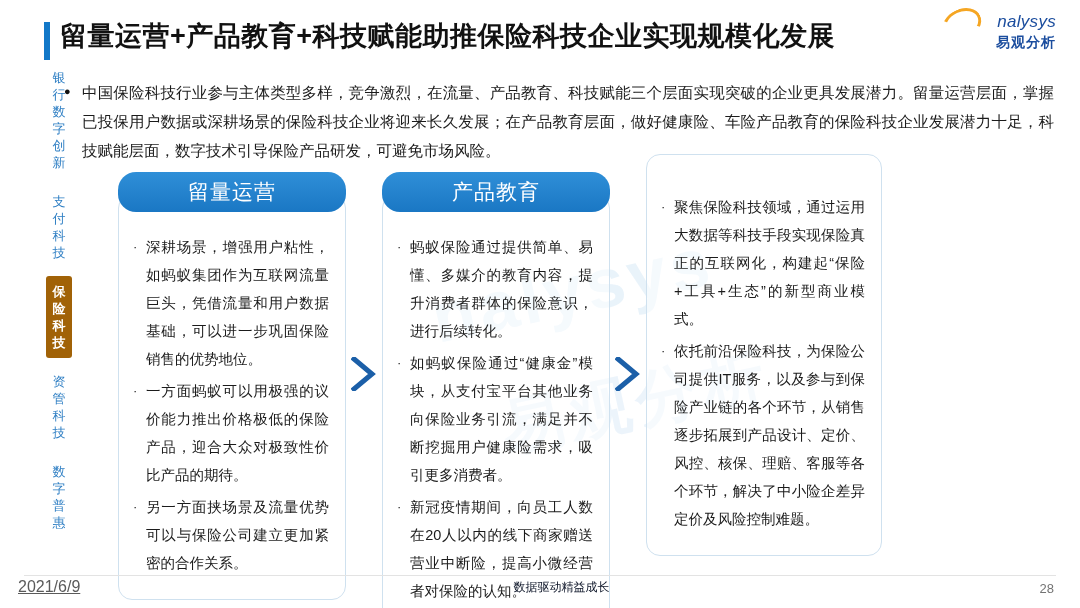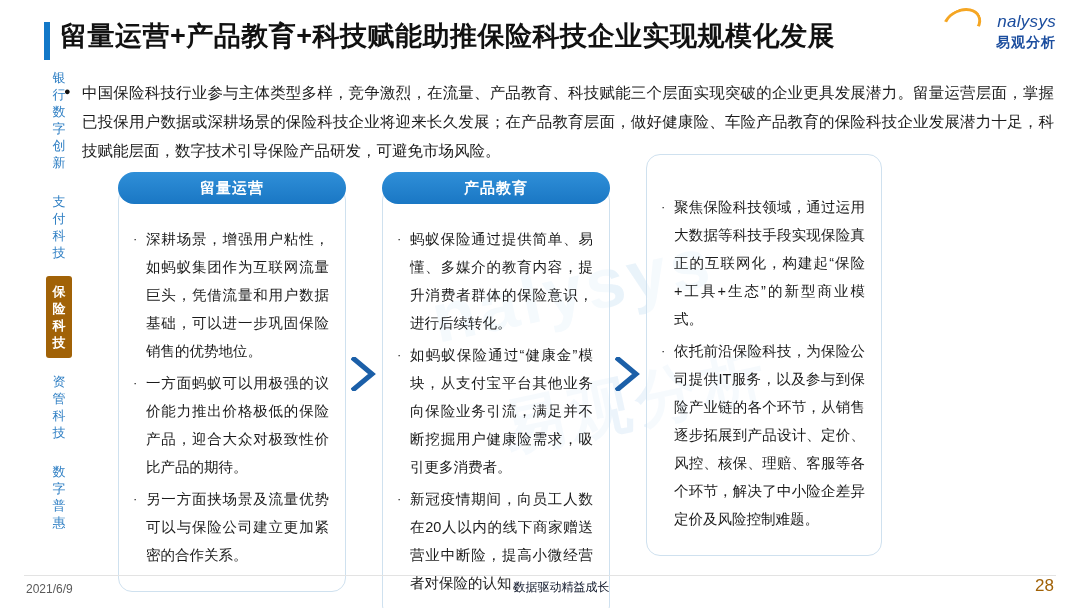--- a/index.html
+++ b/index.html
@@ -166,26 +166,26 @@
   }
   .col {
     width: 228px;
     flex: none;
     position: relative;
   }
   .col-wide {
     width: 236px;
   }
   .col-head {
-    height: 32px;
+    height: 40px;
     border-radius: 18px;
     background: linear-gradient(180deg, #2f8fd8 0%, #1a77c4 100%);
     color: #ffffff;
-    font-size: 15px;
-    font-weight: bold;
+    font-size: 21px;
+    font-weight: normal;
     display: flex;
     align-items: center;
     justify-content: center;
     letter-spacing: 1px;
     position: relative;
     z-index: 2;
   }
   .col-body {
     margin-top: -18px;
     padding: 38px 16px 18px 14px;
@@ -220,41 +220,42 @@
     display: flex;
     align-items: center;
     justify-content: center;
     margin-top: 185px;
   }
   .arrow svg { display: block; }
 
   
   .footer-date {
     position: absolute;
-    left: 26px;
+    left: 18px;
     bottom: 12px;
-    font-size: 12px;
+    font-size: 16px;
     color: #5a5a5a;
+    text-decoration: underline;
   }
   .footer-center {
     position: absolute;
     left: 0;
     right: 0;
     bottom: 12px;
     text-align: center;
     font-size: 12px;
     color: #0f172a;
     padding-left: 43px;
   }
   .footer-page {
     position: absolute;
     right: 26px;
     bottom: 12px;
-    font-size: 17px;
-    color: #a16207;
+    font-size: 13px;
+    color: #737373;
   }
   .footer-line {
     position: absolute;
     left: 24px;
     right: 24px;
     bottom: 32px;
     height: 1px;
     background: #e3e3e3;
   }
 </style>

